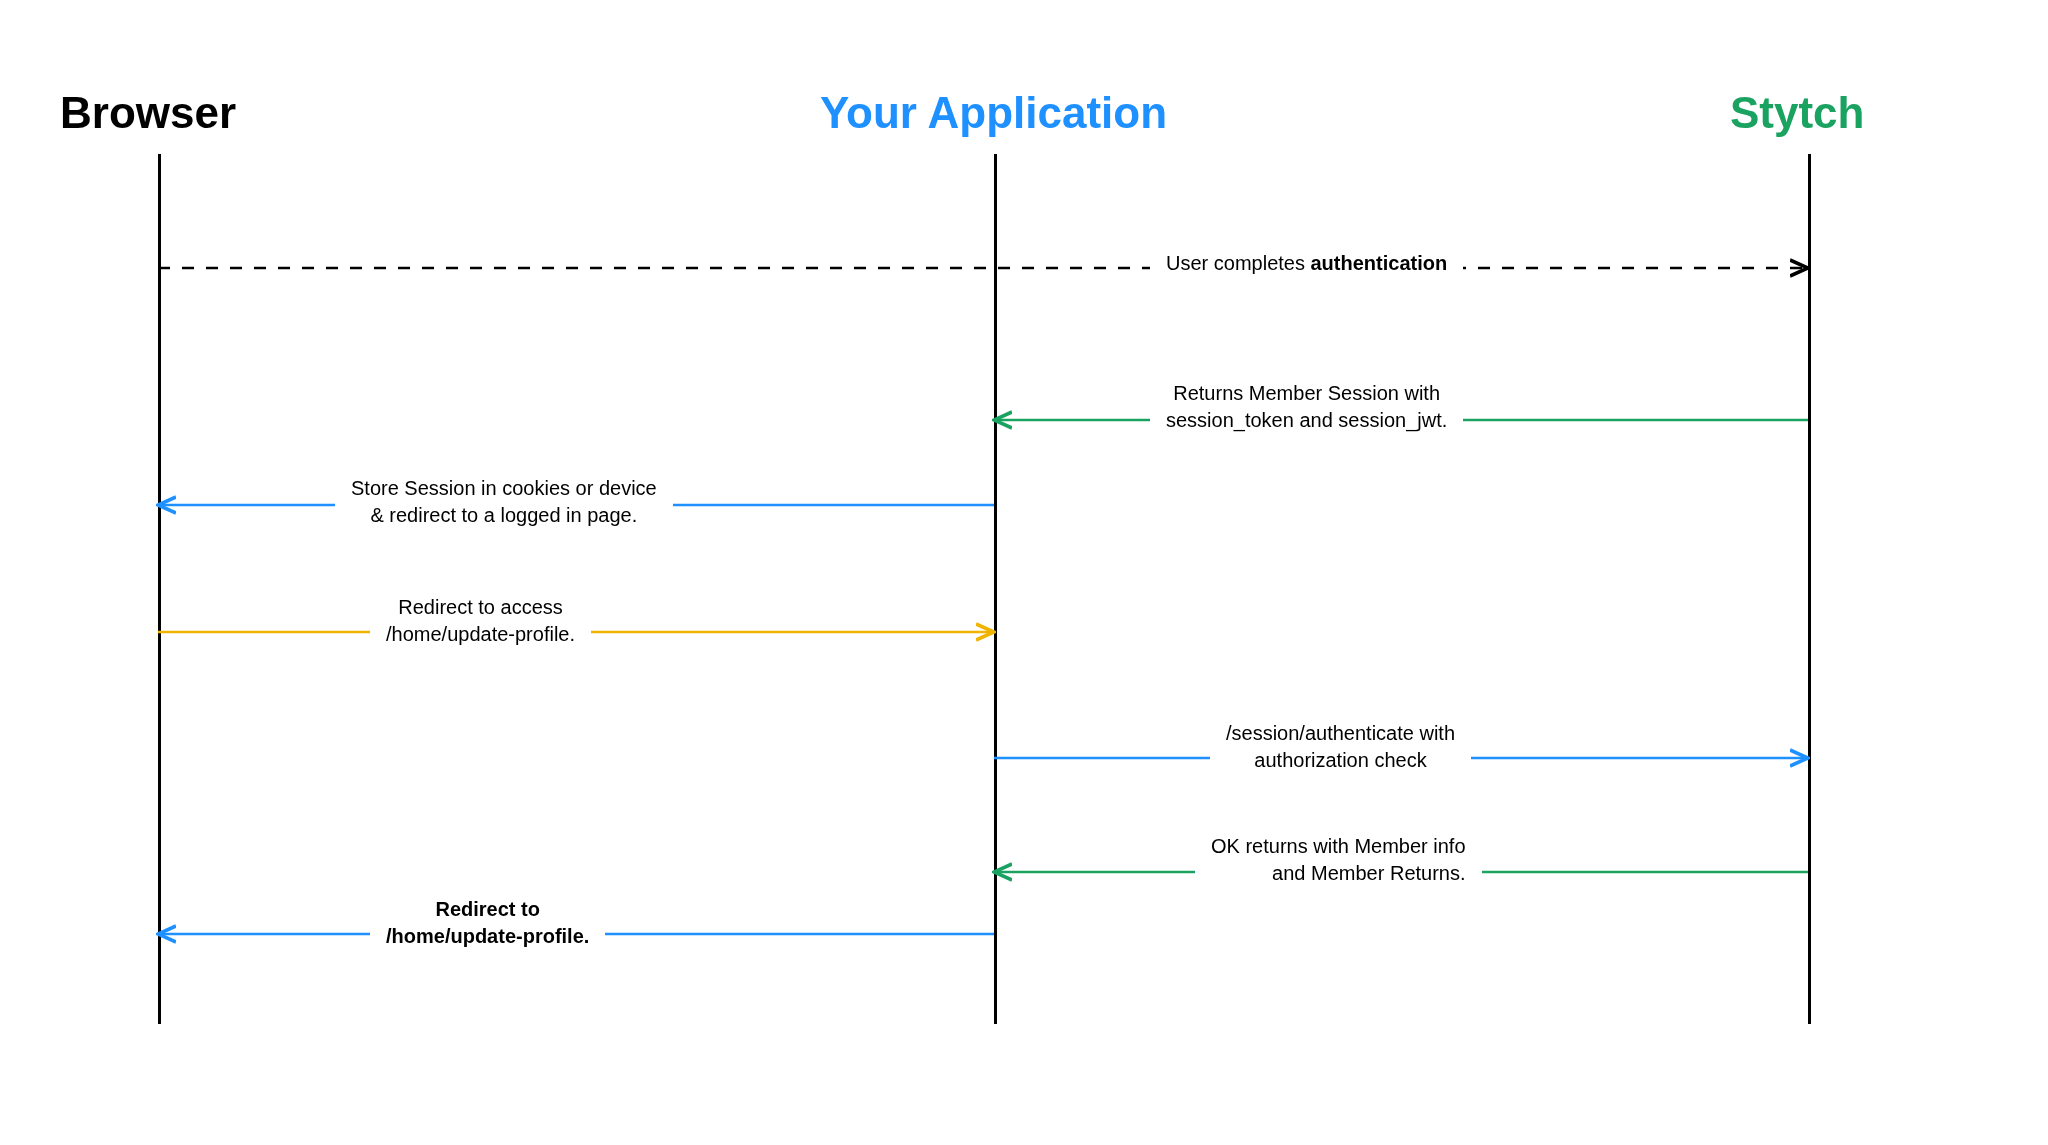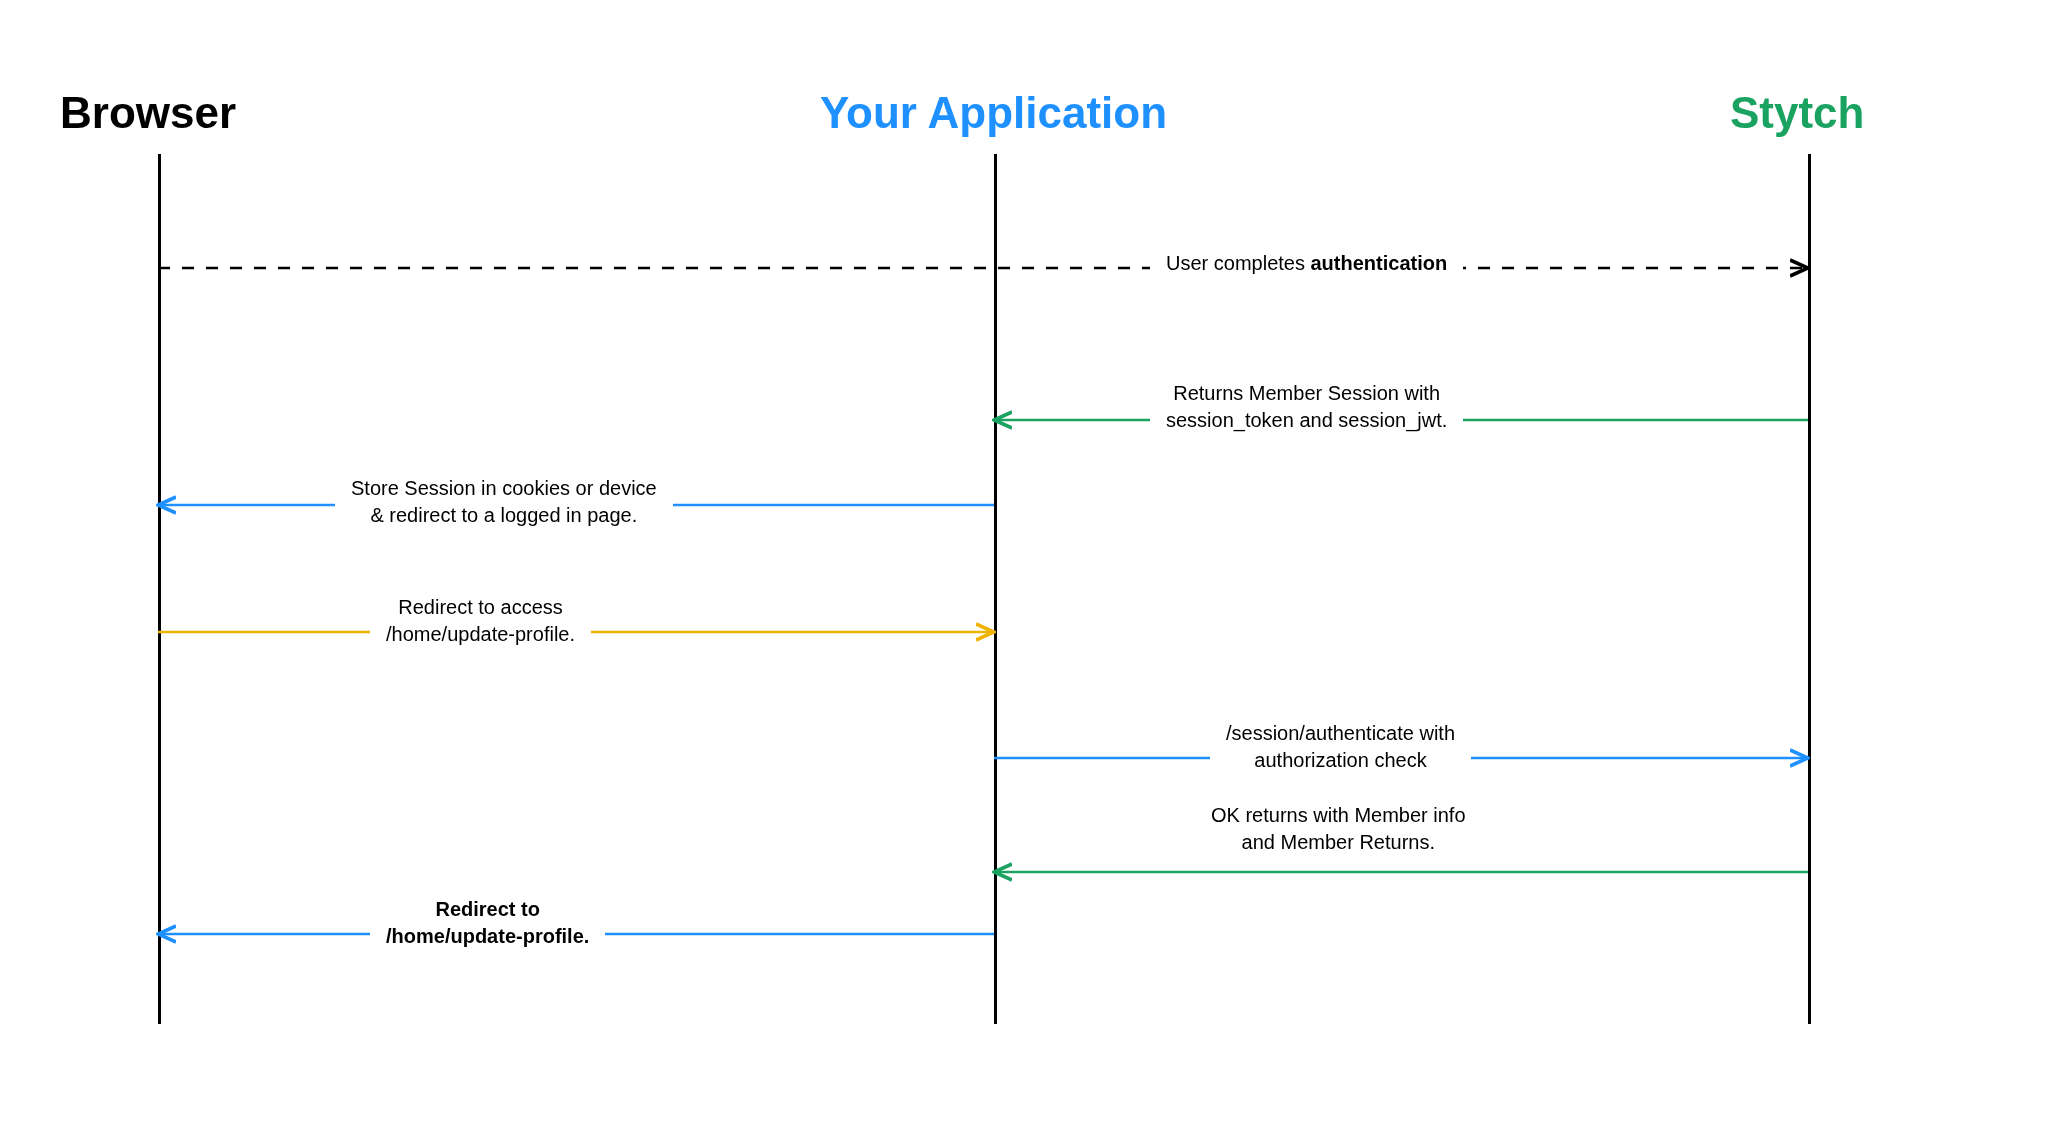--- a/index.html
+++ b/index.html
@@ -110,21 +110,21 @@
   <div class="msg-label" style="left:370px; top:594px;">
     <span>Redirect to access</span><br>
     <span>/home/update-profile.</span>
   </div>
 
   <div class="msg-label" style="left:1210px; top:720px;">
     <span>/session/authenticate with</span><br>
     <span>authorization check</span>
   </div>
 
-  <div class="msg-label" style="left:1195px; top:802px;">
+  <div class="msg-label" style="left:1195px; top:833px;text-align:right;">
     <span>OK returns with Member info</span><br>
     <span>and Member Returns.</span>
   </div>
 
   <div class="msg-label" style="left:370px; top:896px;font-weight:bold;">
     <span>Redirect to</span><br>
     <span>/home/update-profile.</span>
   </div>
 
 </div>

